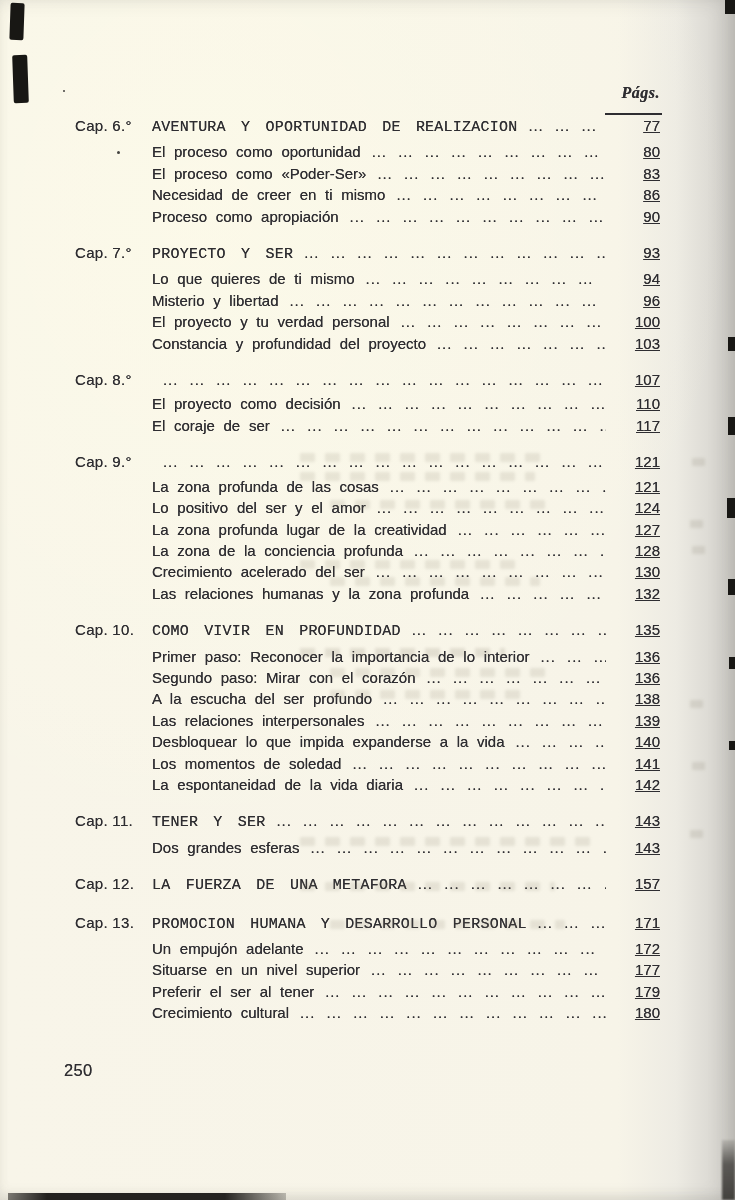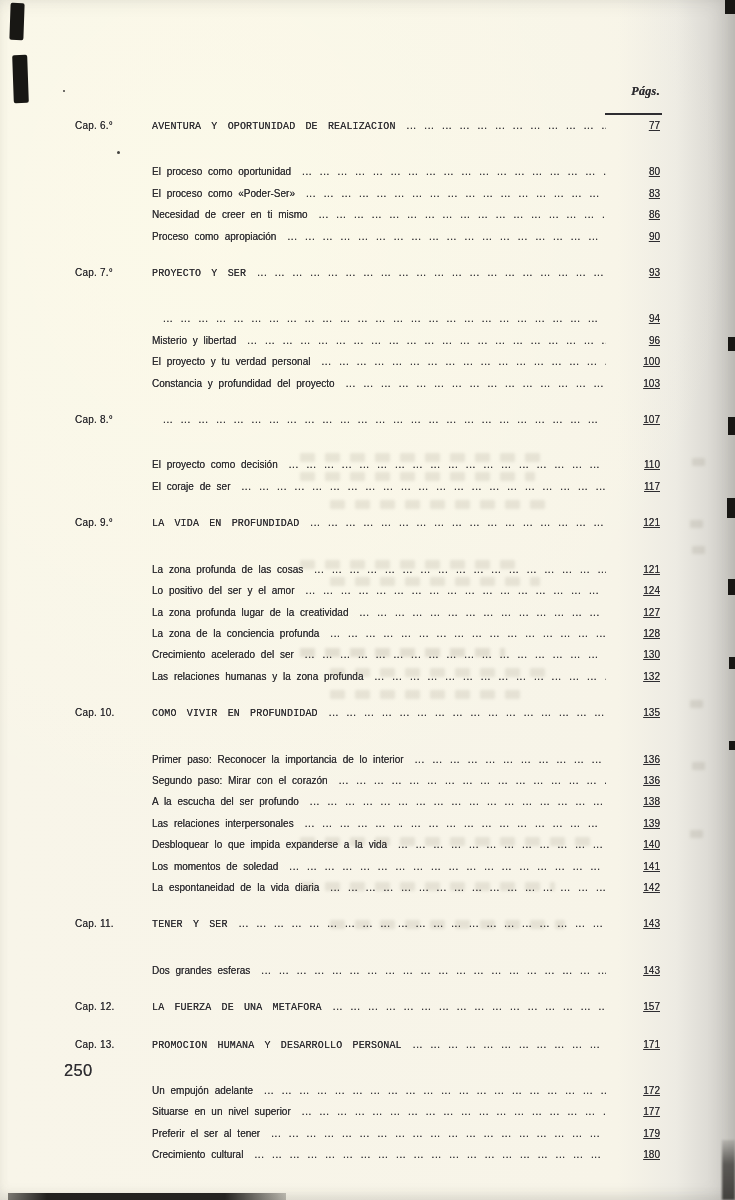--- a/index.html
+++ b/index.html
@@ -10,34 +10,34 @@
       radial-gradient(120% 90% at 28% 18%, rgba(255,253,233,.55), rgba(255,253,233,0) 60%),
       linear-gradient(90deg, #f8f5e9 0%, #f7f4e8 84%, #edebe3 92%, #dbd9d3 97%, #cfcdc8 100%);
     box-shadow: inset -10px 0 18px rgba(95,93,88,.16), inset 0 -5px 10px rgba(120,118,112,.10);
   }
   .ink{ color:#2e2d31; text-shadow:0 0 .6px rgba(46,45,49,.85); }
 
   
   .pags{
     position:absolute; top:84px; right:75px;
     font-family:"Liberation Serif", serif; font-style:italic; font-weight:700;
-    font-size:12px; letter-spacing:.03em;
+    font-size:16px; letter-spacing:.03em;
   }
   .pags-rule{ position:absolute; top:113px; right:73px; width:57px; height:2px; background:#2e2d31; }
 
   
   .toc{ position:absolute; left:75px; top:115px; width:585px; }
-  .row{ display:flex; align-items:baseline; font-size:10px; line-height:21.4px; white-space:nowrap; }
+  .row{ display:flex; align-items:baseline; font-size:15px; line-height:21.4px; white-space:nowrap; }
   .cap{ width:77px; flex-shrink:0; letter-spacing:.02em; }
   .ttl{ word-spacing:.30em; }
   .cap-row .ttl{ word-spacing:.40em; letter-spacing:.015em;font-family:Liberation Mono, monospace; }
   .leader{ flex:1 1 0; overflow:hidden; white-space:nowrap; margin:0 8px 0 11px;
            word-spacing:.42em; letter-spacing:.06em; }
   .pg{ width:46px; text-align:right; flex-shrink:0;text-decoration:underline; }
-  .items{ margin-top:24px; padding-left:77px; }
+  .items{ margin-top:3px; padding-left:77px; }
   .section{ margin-bottom:15px; }
 
   
   .folio{ position:absolute; left:64px; top:1061px; font-size:16.5px; letter-spacing:.02em; }
 
   
   .ghost{ position:absolute; height:9px; filter:blur(1.7px); opacity:.38; pointer-events:none;
     background:repeating-linear-gradient(90deg, rgba(122,115,95,.38) 0 15px, rgba(122,115,95,0) 15px 25px); }
   .ghost-num{ position:absolute; width:13px; height:8px; filter:blur(1.5px); opacity:.35;
     background:rgba(122,115,95,.45); pointer-events:none; }
@@ -91,20 +91,21 @@
     </div>
     <div class="section">
       <div class="row cap-row">
         <span class="cap">Cap. 7.°</span>
         <span class="ttl">PROYECTO Y SER</span>
         <span class="leader">... ... ... ... ... ... ... ... ... ... ... ... ... ... ... ... ... ... ... ... ... ... ... ... ... ... ... ... ... ... ... ... ... ... </span>
         <span class="pg">93</span>
       </div>
       <div class="items">
         <div class="row item">
+          <span class="ttl">Lo que quieres de ti mismo</span>
           <span class="leader">... ... ... ... ... ... ... ... ... ... ... ... ... ... ... ... ... ... ... ... ... ... ... ... ... ... ... ... ... ... ... ... ... ... </span>
           <span class="pg">94</span>
         </div>
         <div class="row item">
           <span class="ttl">Misterio y libertad</span>
           <span class="leader">... ... ... ... ... ... ... ... ... ... ... ... ... ... ... ... ... ... ... ... ... ... ... ... ... ... ... ... ... ... ... ... ... ... </span>
           <span class="pg">96</span>
         </div>
         <div class="row item">
           <span class="ttl">El proyecto y tu verdad personal</span>
@@ -133,21 +134,20 @@
         <div class="row item">
           <span class="ttl">El coraje de ser</span>
           <span class="leader">... ... ... ... ... ... ... ... ... ... ... ... ... ... ... ... ... ... ... ... ... ... ... ... ... ... ... ... ... ... ... ... ... ... </span>
           <span class="pg">117</span>
         </div>
       </div>
     </div>
     <div class="section">
       <div class="row cap-row">
         <span class="cap">Cap. 9.°</span>
-        <span class="ttl">LA VIDA EN PROFUNDIDAD</span>
         <span class="leader">... ... ... ... ... ... ... ... ... ... ... ... ... ... ... ... ... ... ... ... ... ... ... ... ... ... ... ... ... ... ... ... ... ... </span>
         <span class="pg">121</span>
       </div>
       <div class="items">
         <div class="row item">
           <span class="ttl">La zona profunda de las cosas</span>
           <span class="leader">... ... ... ... ... ... ... ... ... ... ... ... ... ... ... ... ... ... ... ... ... ... ... ... ... ... ... ... ... ... ... ... ... ... </span>
           <span class="pg">121</span>
         </div>
         <div class="row item">

